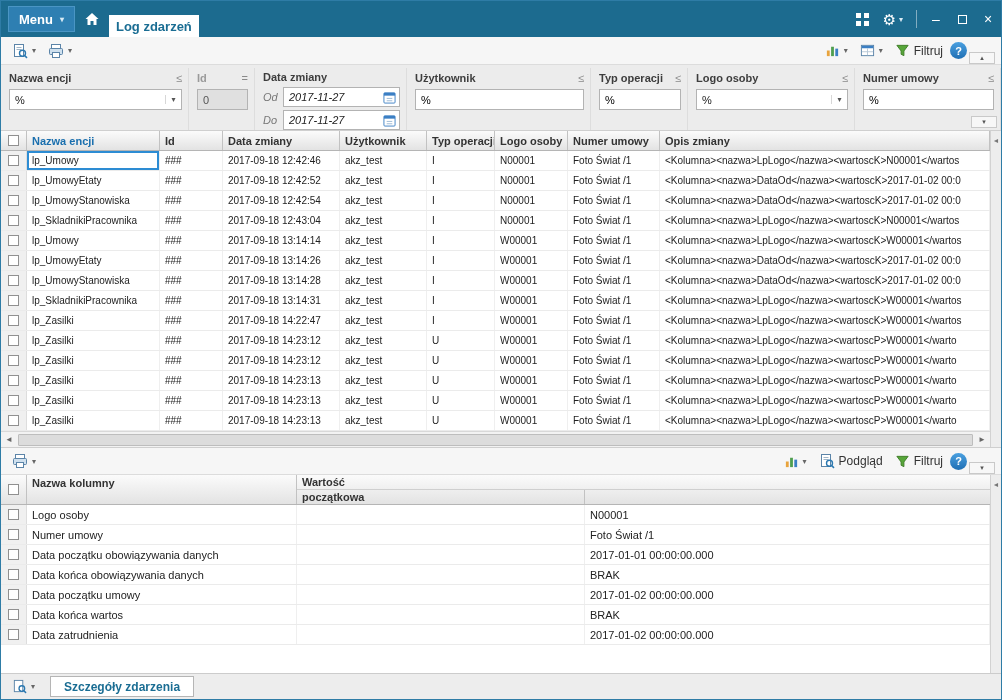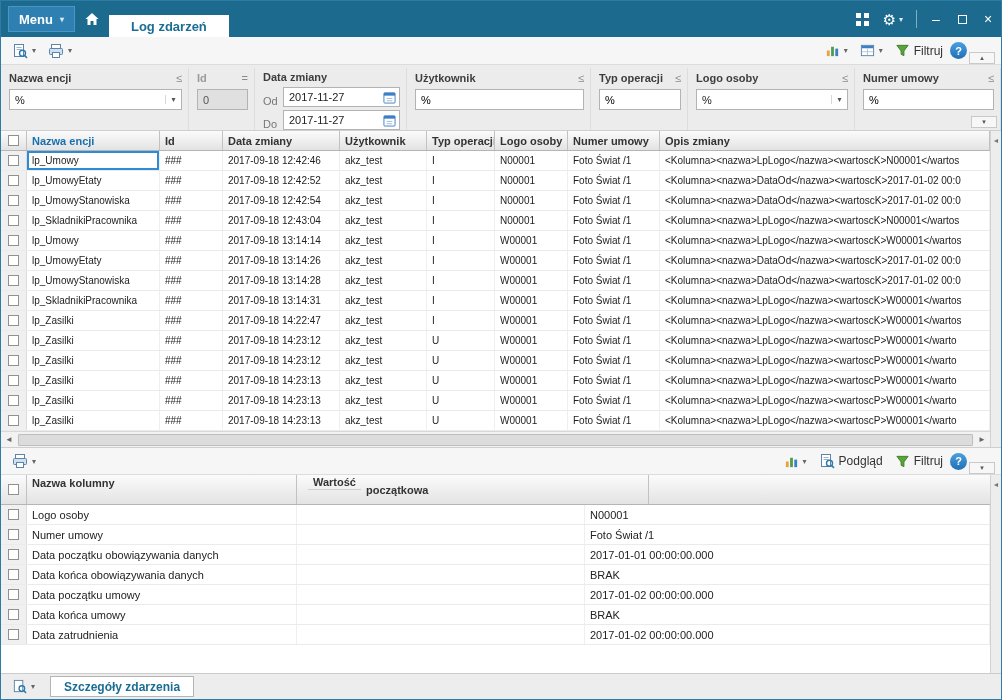--- a/index.html
+++ b/index.html
@@ -7,21 +7,21 @@
   .window{width:1002px;height:700px;border:1px solid #2e7ca6;display:flex;flex-direction:column;
     background:#eab308;font-family:"Liberation Sans",sans-serif;font-size:12px;color:#222;overflow:hidden;}
 
   
   .titlebar{height:36px;background:#1c6b8f;display:flex;align-items:stretch;flex:none;}
   .menu-btn{margin:5px 0 5px 7px;background:#2e7fb2;border:1px solid #4a95c4;color:#fff;font-weight:bold;
     font-size:13px;padding:0 10px;display:flex;align-items:center;gap:7px;cursor:pointer;
     font-family:"Liberation Sans",sans-serif;}
   .home-btn{width:34px;background:transparent;border:none;display:flex;align-items:center;justify-content:center;margin:5px 0;cursor:pointer;}
   .tab-active{margin-top:14px;background:#fff;color:#1a6d93;font-weight:bold;font-size:13px;
-    display:flex;align-items:center;padding:0 22px;}
+    display:flex;align-items:center;padding:0 7px;}
   .tb-spacer{flex:1;}
   .tb-icon-btn{border:none;background:transparent;color:#fff;display:flex;align-items:center;justify-content:center;
     padding:0 7px;font-size:14px;cursor:pointer;gap:3px;}
   .gear-glyph{font-size:15px;line-height:1;}
   .tb-caret{font-size:8px;color:#d9eaf4;}
   .tb-sep{width:1px;background:rgba(255,255,255,.45);margin:9px 6px;}
   .win-btn{width:26px;border:none;background:transparent;color:#fff;font-size:14px;display:flex;
     align-items:center;justify-content:center;cursor:pointer;}
   .maxbox{width:9px;height:9px;border:1px solid #fff;display:inline-block;}
 
@@ -46,21 +46,21 @@
   .f-label-row{display:flex;justify-content:space-between;align-items:center;height:16px;font-size:11px;
     font-weight:bold;color:#3d3d3d;white-space:nowrap;}
   .f2 .f-label-row{color:#9a9a9a;}
   .f-op{color:#8a8a8a;font-weight:normal;font-size:11px;}
   .combo{height:21px;background:#fff;border:1px solid #b3b3b3;display:flex;align-items:center;margin-top:3px;cursor:pointer;}
   .combo .val{flex:1;padding:0 5px;font-size:11px;}
   .combo .dd{width:16px;border-left:1px solid #d7d7d7;text-align:center;color:#555;font-size:8px;}
   .f-input{height:21px;border:1px solid #b3b3b3;background:#fff;margin-top:3px;padding:0 5px;
     font:11px "Liberation Sans",sans-serif;width:100%;}
   .f-input.disabled{background:#e0e0e0;color:#555;}
-  .date-row{display:flex;align-items:flex-end;gap:5px;margin-top:3px;}
+  .date-row{display:flex;align-items:center;gap:5px;margin-top:3px;font-style:italic;}
   .date-row .dlabel{width:15px;color:#777;font-size:11px;flex:none;}
   .date-box{flex:1;height:20px;background:#fff;border:1px solid #b3b3b3;display:flex;align-items:center;
     padding:0 3px 0 5px;cursor:pointer;}
   .date-box .dval{flex:1;font-size:11px;}
   .filter-collapse{position:absolute;right:4px;bottom:2px;width:26px;height:12px;background:#f7f7f7;
     border:1px solid #c9c9c9;font-size:7px;color:#555;display:flex;align-items:center;justify-content:center;cursor:pointer;}
 
   
   .grid-top{flex:none;display:flex;}
   .gt-main{flex:1;display:flex;flex-direction:column;min-width:0;}
@@ -87,21 +87,21 @@
   .hs-thumb{flex:1;height:12px;margin:0 1px;background:#dcdcdc;border:1px solid #bdbdbd;border-radius:1px;cursor:pointer;}
 
   
   .g2-wrap{flex:1;display:flex;min-height:0;}
   .g2-main{flex:1;display:flex;flex-direction:column;min-width:0;}
   .g2-header{height:30px;display:flex;background:linear-gradient(#fbfbfb,#e3e3e3);
     border-bottom:1px solid #b5b5b5;font-weight:bold;font-size:11px;color:#333;flex:none;}
   .b-cb{width:26px;flex:none;display:flex;justify-content:center;align-items:center;border-right:1px solid #c2c2c2;}
   .b-name{width:270px;flex:none;display:flex;align-items:flex-start;padding:2px 5px 0 5px;border-right:1px solid #c2c2c2;
     overflow:hidden;white-space:nowrap;text-align:center;}
-  .b-valgroup{flex:1;display:flex;flex-direction:row;min-width:0;margin-left:11px;}
+  .b-valgroup{flex:1;display:flex;flex-direction:column;min-width:0;}
   .b-valtop{height:15px;display:flex;align-items:center;padding:0 5px;border-bottom:1px solid #cfcfcf;}
   .b-valsub{flex:1;display:flex;min-width:0;}
   .b-init-h{width:288px;flex:none;display:flex;align-items:center;padding:0 5px;border-right:1px solid #c2c2c2;}
   .b-final-h{flex:1;display:flex;align-items:center;padding:0 5px;min-width:0;}
   .g2-row{height:20px;display:flex;border-bottom:1px solid #ebebeb;font-size:11px;background:#fff;flex:none;}
   .g2-row .b-cb{background:#f0f0f0;border-right:1px solid #ddd;}
   .g2-row .cell{display:flex;align-items:center;padding:0 5px;border-right:1px solid #efefef;
     overflow:hidden;white-space:nowrap;}
   .b-name-c{width:270px;flex:none;} .b-init-c{width:288px;flex:none;} .b-final-c{flex:1;min-width:0;}
   .g2-filler{flex:1;background:#fff;}
@@ -628,21 +628,21 @@
             </div>
     <div class="cell b-name-c">Data początku umowy</div>
     <div class="cell b-init-c"></div>
     <div class="cell b-final-c">2017-01-02 00:00:00.000</div>
   </div>
 
   <div class="g2-row">
     <div class="b-cb">
               <span class="checkbox"></span>
             </div>
-    <div class="cell b-name-c">Data końca umowy</div>
+    <div class="cell b-name-c">Data końca wartos</div>
     <div class="cell b-init-c"></div>
     <div class="cell b-final-c">BRAK</div>
   </div>
 
   <div class="g2-row">
     <div class="b-cb">
               <span class="checkbox"></span>
             </div>
     <div class="cell b-name-c">Data zatrudnienia</div>
     <div class="cell b-init-c"></div>

